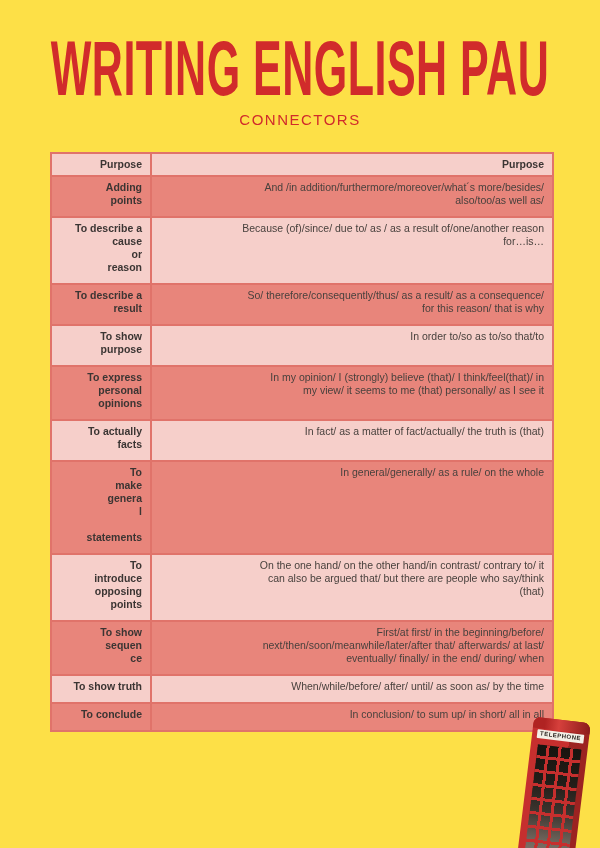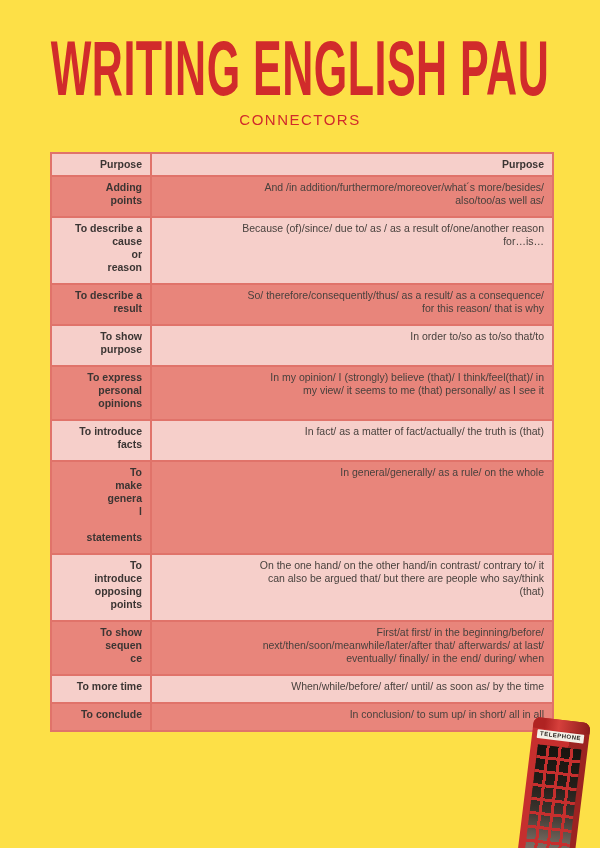--- a/index.html
+++ b/index.html
@@ -174,21 +174,21 @@
         <td class="examples">In order to/so as to/so that/to</td>
       </tr>
       <tr>
         <td class="purpose">To express
 personal
 opinions</td>
         <td class="examples">In my opinion/ I (strongly) believe (that)/ I think/feel(that)/ in
 my view/ it seems to me (that) personally/ as I see it</td>
       </tr>
       <tr>
-        <td class="purpose">To introduce
+        <td class="purpose">To actually
 facts</td>
         <td class="examples">In fact/ as a matter of fact/actually/ the truth is (that)</td>
       </tr>
       <tr>
         <td class="purpose">To
 make
 genera
 l
 
 statements</td>
@@ -205,21 +205,21 @@
       </tr>
       <tr>
         <td class="purpose">To show
 sequen
 ce</td>
         <td class="examples">First/at first/ in the beginning/before/
 next/then/soon/meanwhile/later/after that/ afterwards/ at last/
 eventually/ finally/ in the end/ during/ when</td>
       </tr>
       <tr>
-        <td class="purpose">To more time</td>
+        <td class="purpose">To show truth</td>
         <td class="examples">When/while/before/ after/ until/ as soon as/ by the time</td>
       </tr>
       <tr>
         <td class="purpose">To conclude</td>
         <td class="examples">In conclusion/ to sum up/ in short/ all in all</td>
       </tr>
     </tbody>
   </table>
 
   <div class="booth">

